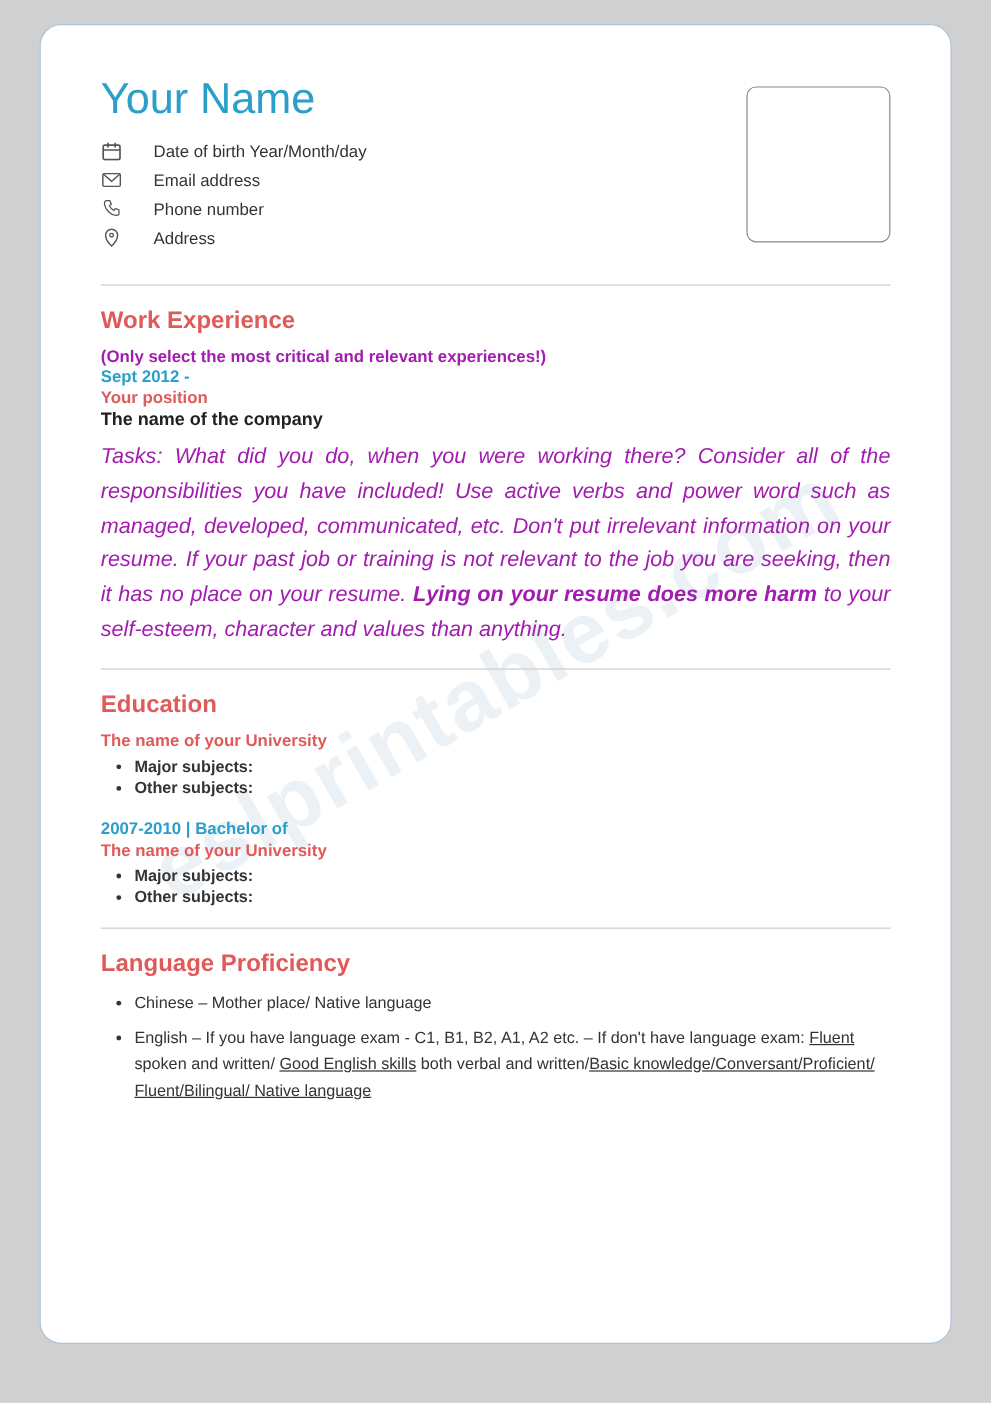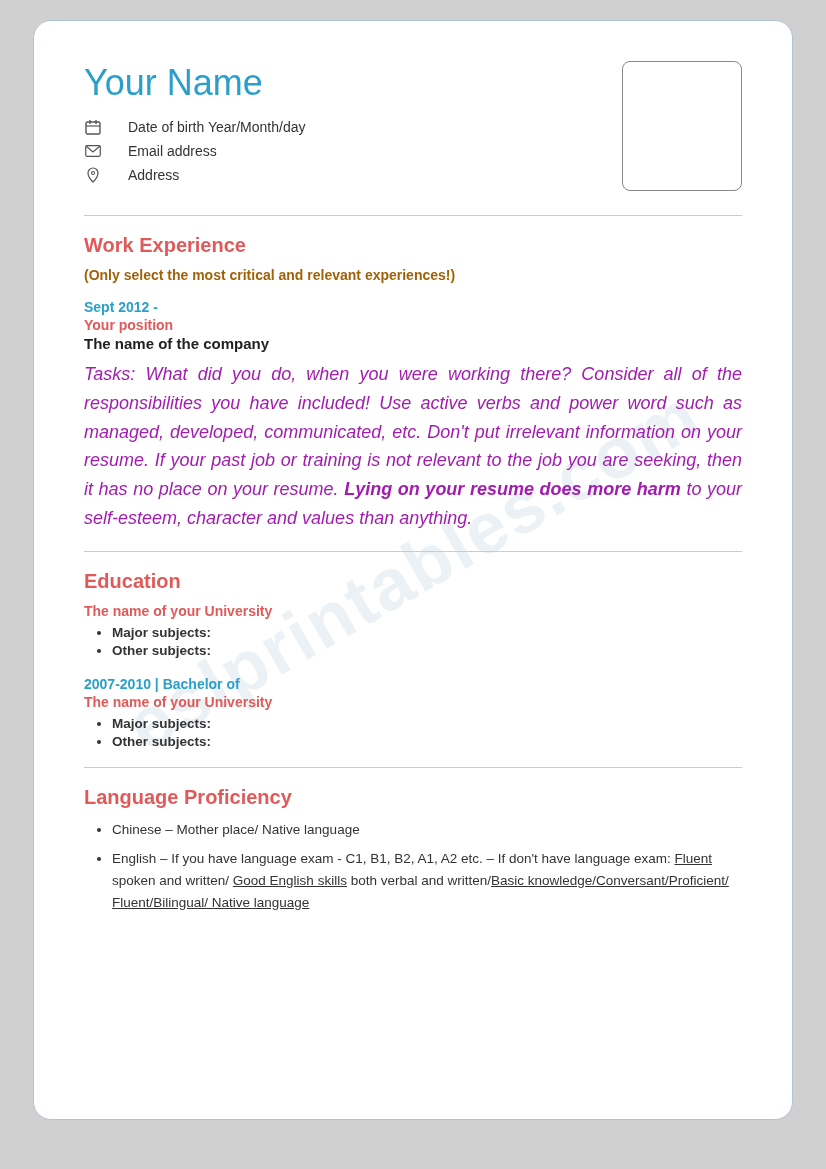--- a/index.html
+++ b/index.html
@@ -81,22 +81,21 @@
     
     .section-title {
       font-size: 20px;
       color: #e05a5a;
       font-weight: bold;
       margin-bottom: 10px;
     }
     .section-note {
       font-size: 14px;
       font-weight: bold;
-      color: #a16207;
-      margin-bottom: 16px;
+      color: #a21caf;
     }
 
     
     .work-entry { margin-bottom: 16px; }
     .work-date {
       font-size: 14px;
       color: #2a9fc9;
       font-weight: bold;
       margin-bottom: 2px;
     }
@@ -181,20 +180,28 @@
         <div class="contact-item">
           <span class="contact-icon">
             <svg width="16" height="12" viewBox="0 0 16 12" fill="none">
               <rect x="0.7" y="0.7" width="14.6" height="10.6" rx="1.2" stroke="#555" stroke-width="1.2" fill="none"></rect>
               <polyline points="1,1 8,7 15,1" stroke="#555" stroke-width="1.2" fill="none"></polyline>
             </svg>
           </span>
           <span>Email address</span>
         </div>
 
+        <div class="contact-item">
+          <span class="contact-icon">
+            <svg width="14" height="16" viewBox="0 0 14 16" fill="none">
+              <path d="M2 1h4l1.5 3.5-2 1.5c1 2 2.5 3.5 4.5 4.5l1.5-2L15 10v4c0 1-5 3-10-2S0 2 2 1z" stroke="#555" stroke-width="1.2" fill="none" transform="scale(0.85) translate(0.5,0.5)"></path>
+            </svg>
+          </span>
+          <span>Phone number</span>
+        </div>
 
         <div class="contact-item">
           <span class="contact-icon">
             <svg width="14" height="16" viewBox="0 0 14 16" fill="none">
               <path d="M7 1C4.24 1 2 3.24 2 6c0 4.25 5 9 5 9s5-4.75 5-9c0-2.76-2.24-5-5-5z" stroke="#555" stroke-width="1.2" fill="none"></path>
               <circle cx="7" cy="6" r="1.5" stroke="#555" stroke-width="1.1" fill="none"></circle>
             </svg>
           </span>
           <span>Address</span>
         </div>

